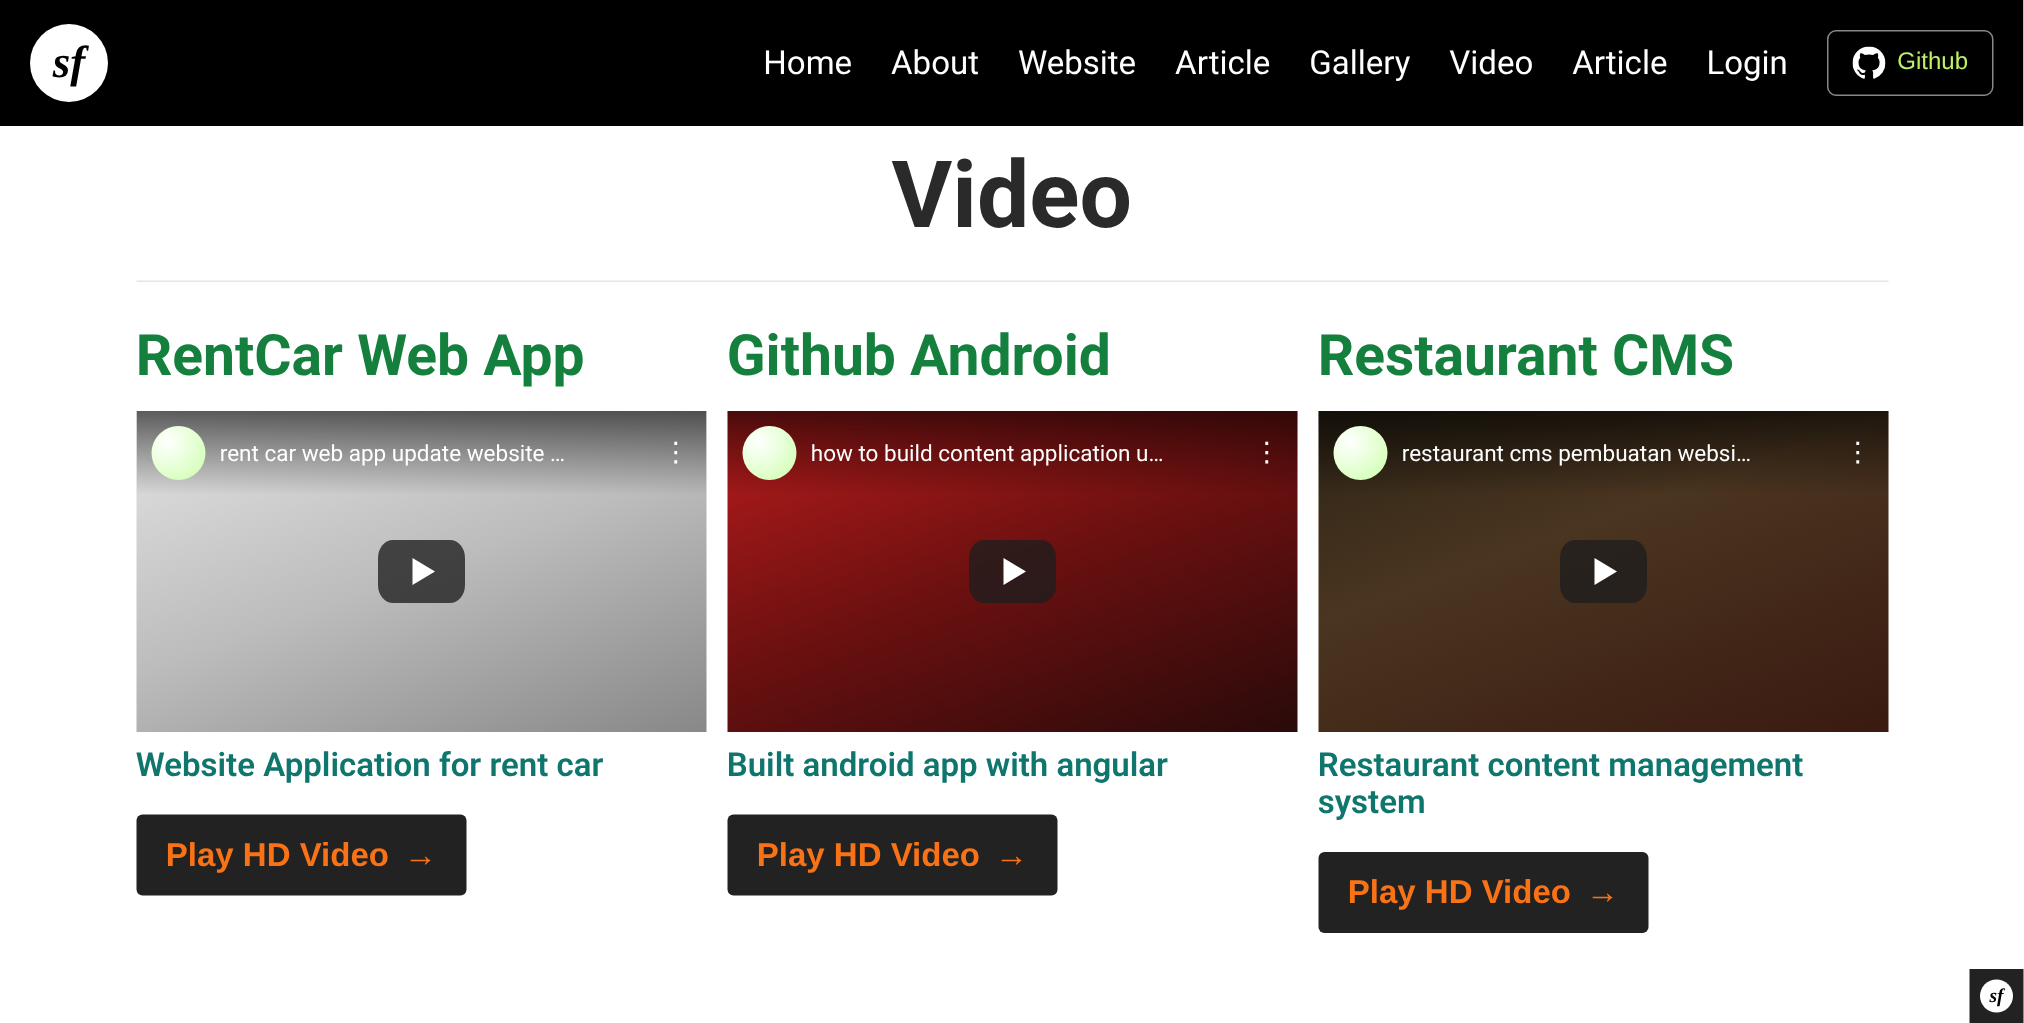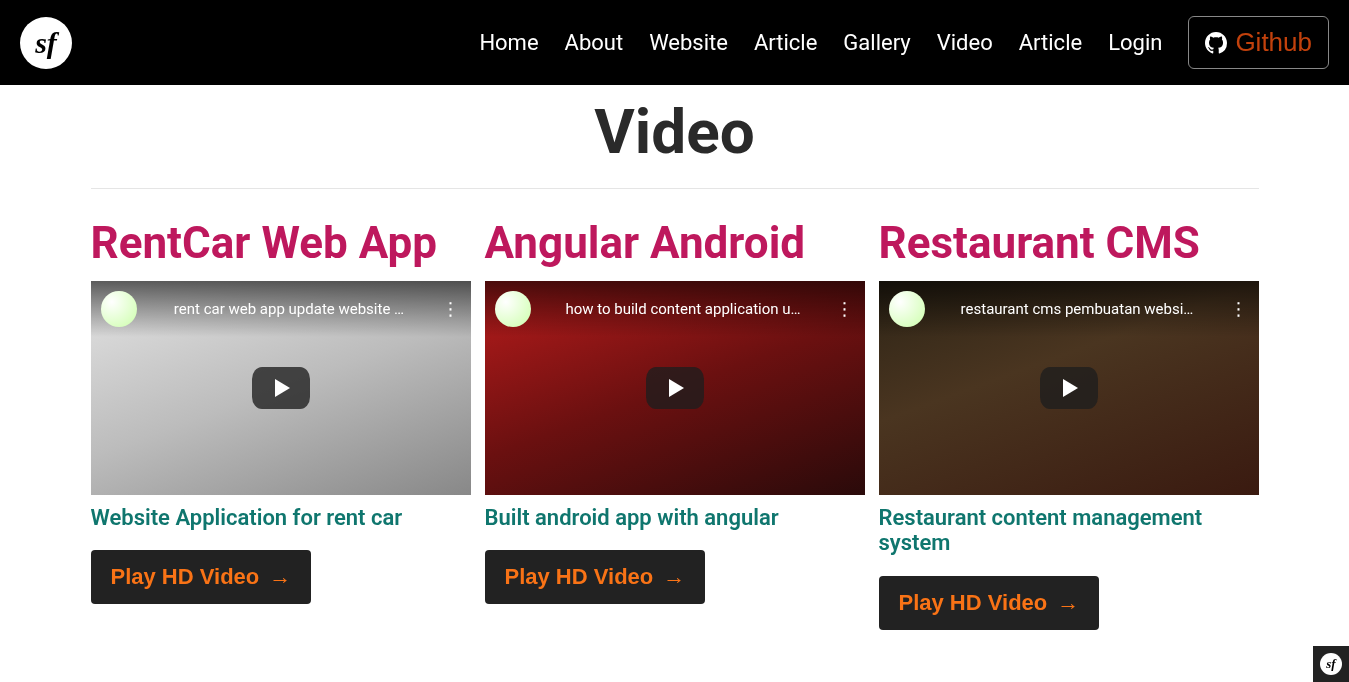--- a/index.html
+++ b/index.html
@@ -40,22 +40,22 @@
     text-decoration: none;
     cursor: pointer;
   }
   .github-btn {
     display: inline-flex;
     align-items: center;
     gap: 8px;
     border: 1px solid #888;
     border-radius: 6px;
     padding: 10px 16px;
-    color: #c2410c;
-    font-size: 26px;
+    color: #bef264;
+    font-size: 16px;
     font-weight: 500;
     cursor: pointer;
     background: transparent;
   }
   .github-icon {
     width: 22px;
     height: 22px;
     fill: #fff;
   }
 
@@ -78,23 +78,23 @@
     border-top: 1px solid #e5e5e5;
     margin-bottom: 30px;
   }
 
   .grid {
     display: grid;
     grid-template-columns: repeat(3, 1fr);
     gap: 14px;
   }
   .card-title {
-    font-size: 44px;
+    font-size: 38px;
     font-weight: 700;
-    color: #be185d;
+    color: #15803d;
     margin-bottom: 14px;
     line-height: 1.1;
   }
 
   
   .thumb {
     position: relative;
     width: 100%;
     aspect-ratio: 16 / 9;
     background: linear-gradient(135deg, #3a3a3a 0%, #1c1c1c 100%);
@@ -121,21 +121,20 @@
     background: radial-gradient(circle at 30% 30%, #fff, #cfa);
     flex: 0 0 auto;
   }
   .thumb-title {
     color: #fff;
     font-size: 15px;
     white-space: nowrap;
     overflow: hidden;
     text-overflow: ellipsis;
     flex: 1 1 auto;
-    text-align: center;
   }
   .thumb-menu {
     color: #fff;
     font-size: 18px;
     letter-spacing: 1px;
     flex: 0 0 auto;
     cursor: pointer;
     line-height: 1;
   }
   .play-center {
@@ -254,21 +253,21 @@
           </div>
       </div>
       <p class="card-sub">Website Application for rent car</p>
       <button class="play-btn">
         <span>Play HD Video</span>
         <span class="arrow">→</span>
       </button>
     </article>
 
     <article>
-      <h2 class="card-title">Angular Android</h2>
+      <h2 class="card-title">Github Android</h2>
       <div class="thumb v2">
         <div class="thumb-overlay-top">
           <div class="thumb-avatar"></div>
           <div class="thumb-title">how to build content application u…</div>
           <div class="thumb-menu">⋮</div>
         </div>
         <div class="play-center">
             <div class="tri"></div>
           </div>
       </div>

